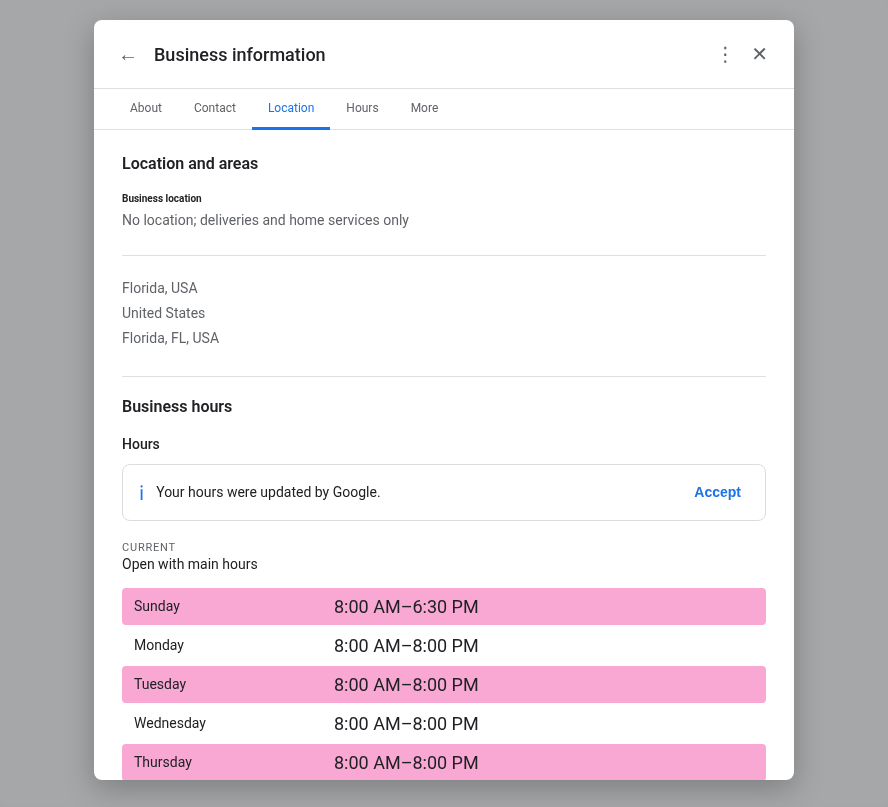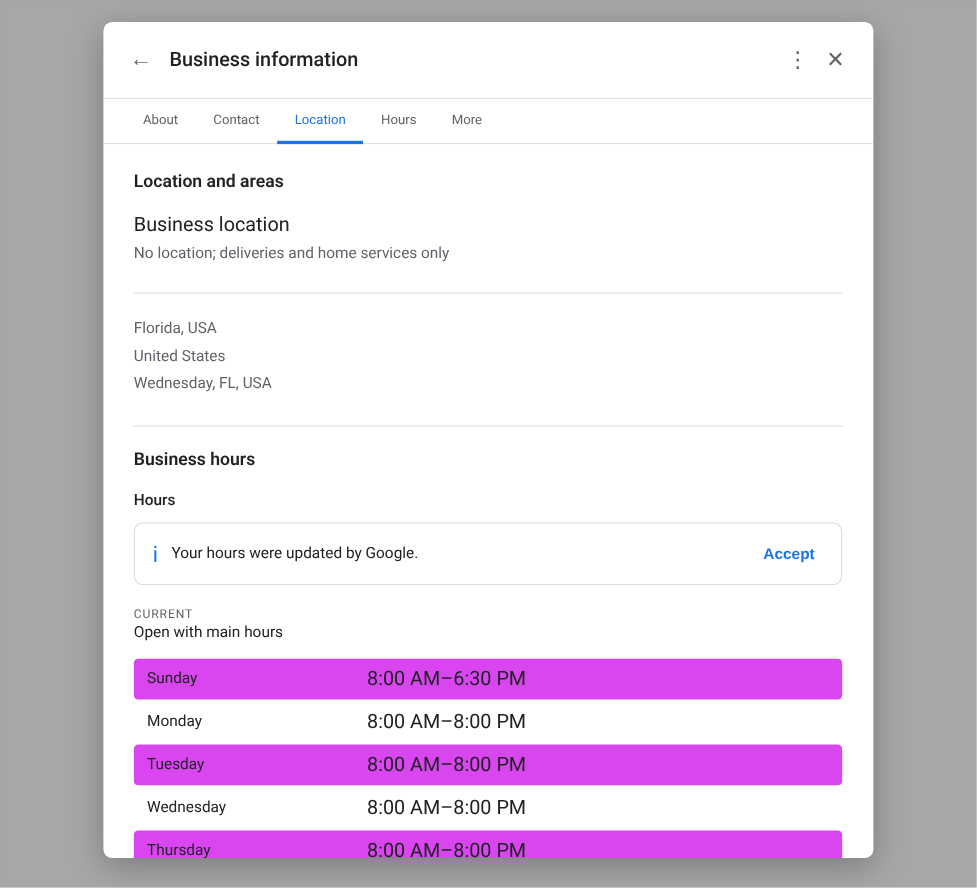--- a/index.html
+++ b/index.html
@@ -134,22 +134,22 @@
       color: #202124;
       margin-bottom: 20px;
     }
 
     
     .sub-section {
       margin-bottom: 24px;
     }
 
     .sub-heading {
-      font-size: 18px;
-      font-weight: 400;
+      font-size: 10px;
+      font-weight: 700;
       color: #202124;
       margin-bottom: 6px;
     }
 
     .sub-text {
       font-size: 14px;
       color: #5f6368;
       line-height: 1.5;
     }
 
@@ -225,21 +225,21 @@
 
     .hours-row {
       display: flex;
       align-items: center;
       padding: 8px 12px;
       border-radius: 4px;
       margin-bottom: 2px;
     }
 
     .hours-row.shaded {
-      background: #d946ef;
+      background: #f9a8d4;
     }
 
     .day-name {
       font-size: 14px;
       color: #202124;
       width: 200px;
       flex-shrink: 0;
     }
 
     .day-hours {
@@ -285,21 +285,21 @@
           <div class="sub-heading">Business location</div>
           <div class="sub-text">No location; deliveries and home services only</div>
         </div>
 
         <hr class="divider">
 
         <div class="sub-section">
           <div class="service-area-lines">
             <div>Florida, USA</div>
             <div>United States</div>
-            <div>Wednesday, FL, USA</div>
+            <div>Florida, FL, USA</div>
           </div>
         </div>
       </div>
 
       <hr class="divider">
 
       <div class="sub-section">
         <div class="section-heading">Business hours</div>
 
         <div class="hours-label">Hours</div>

